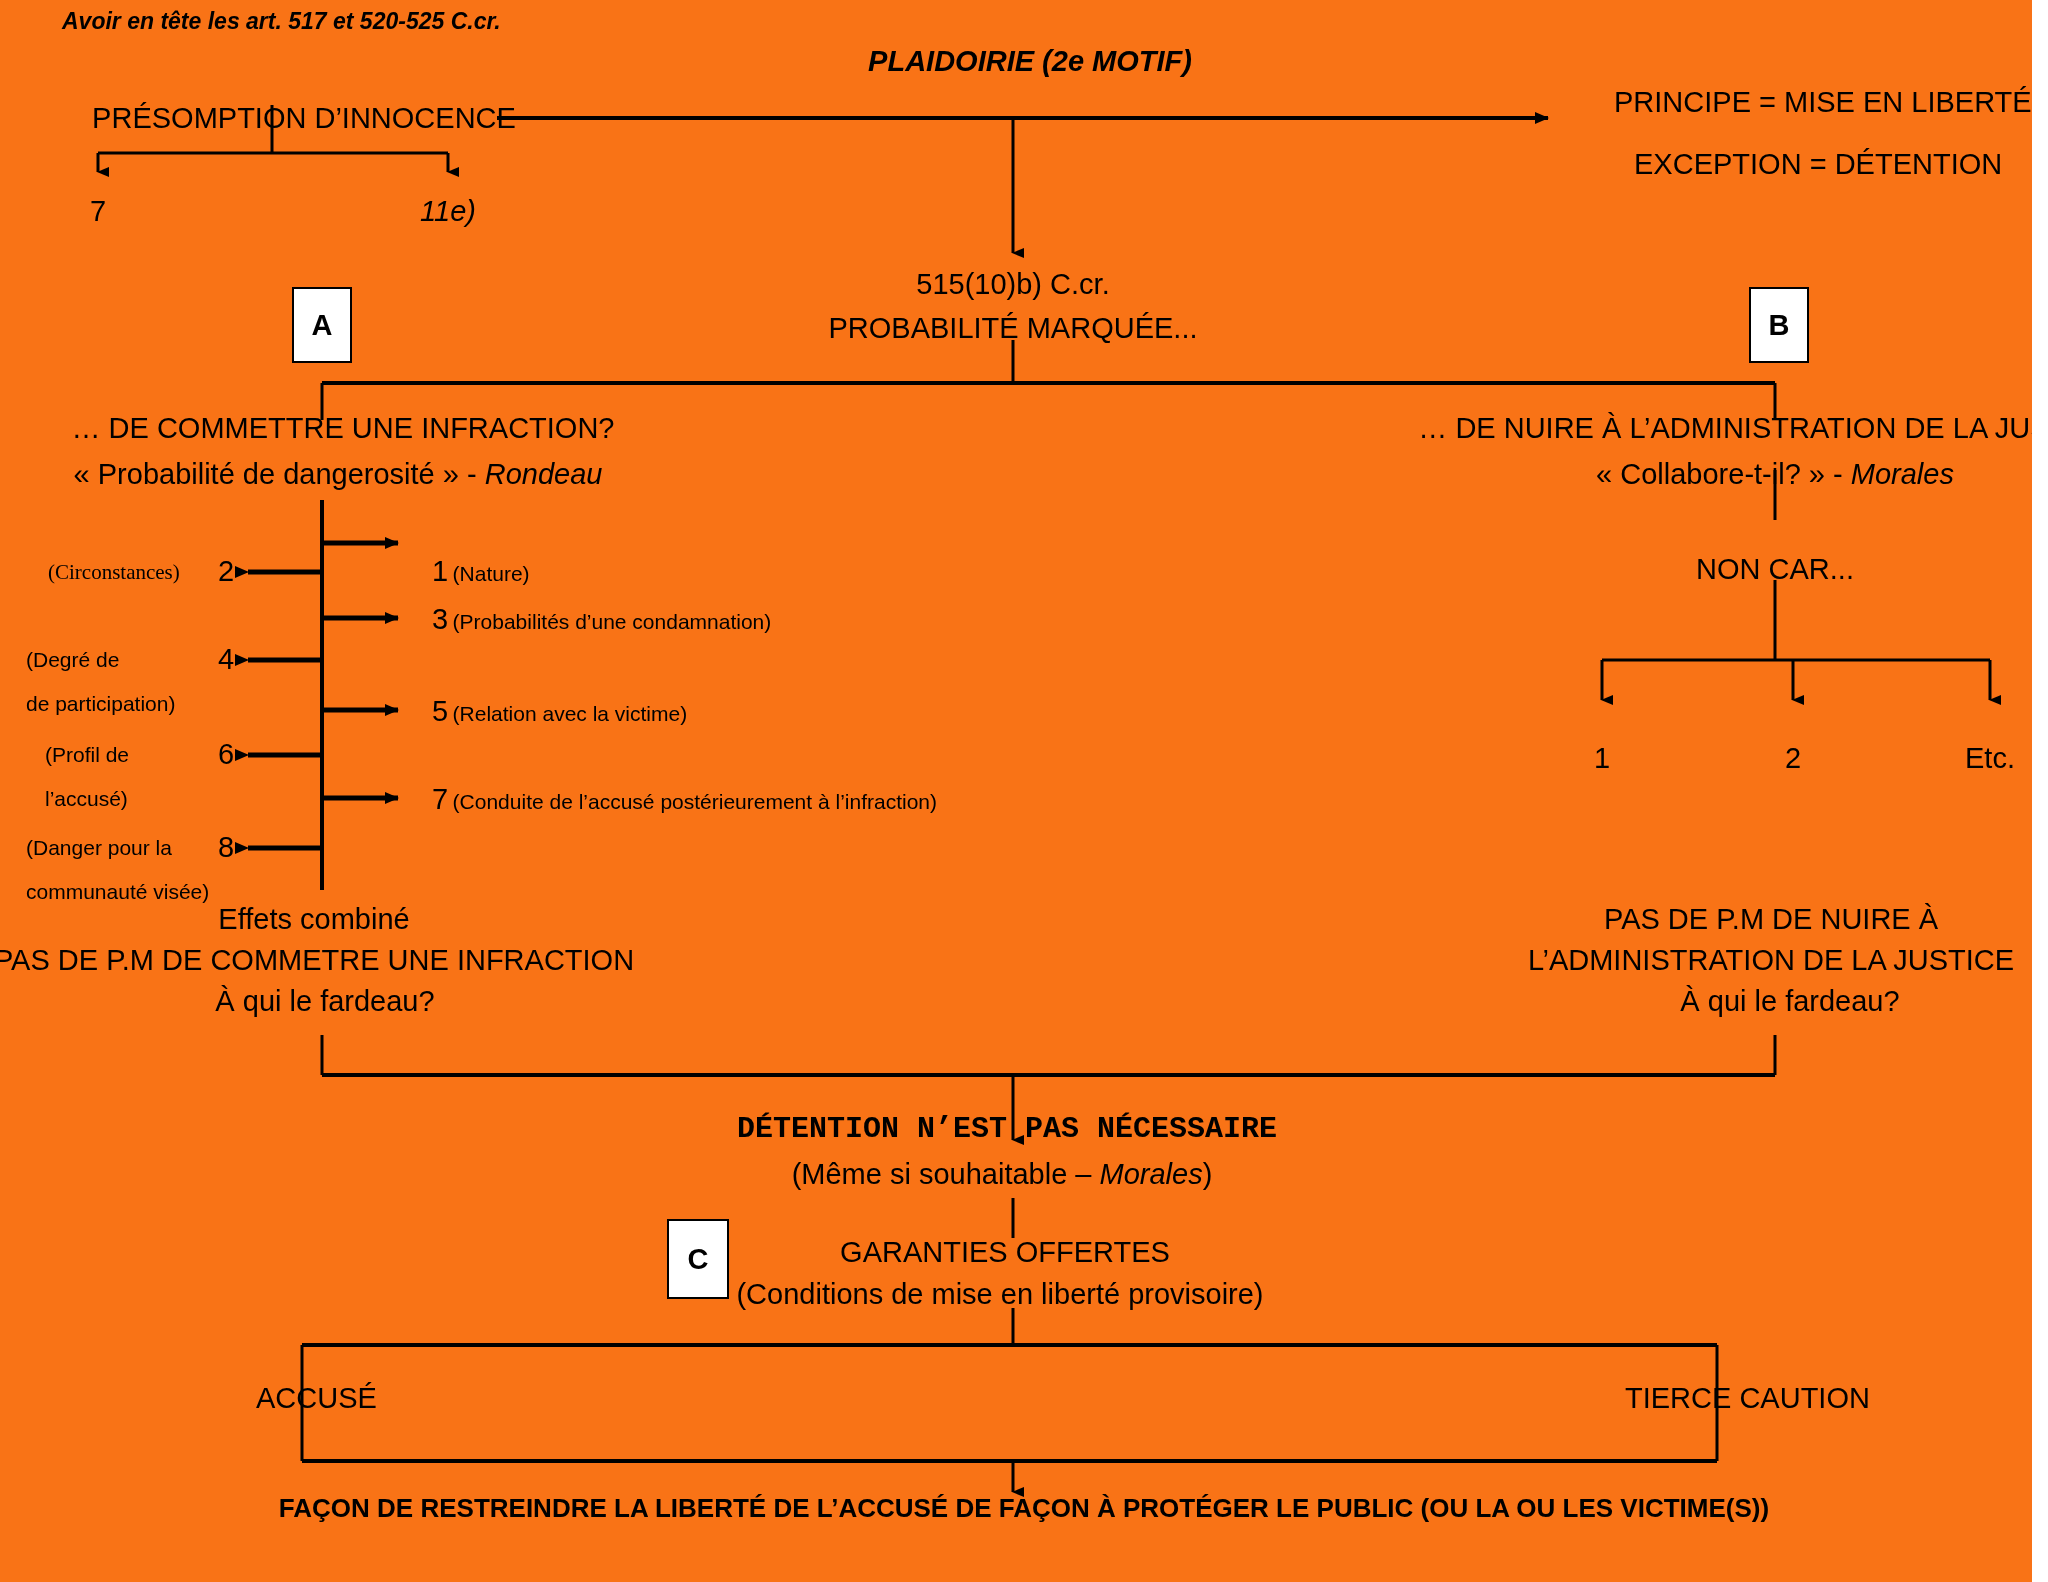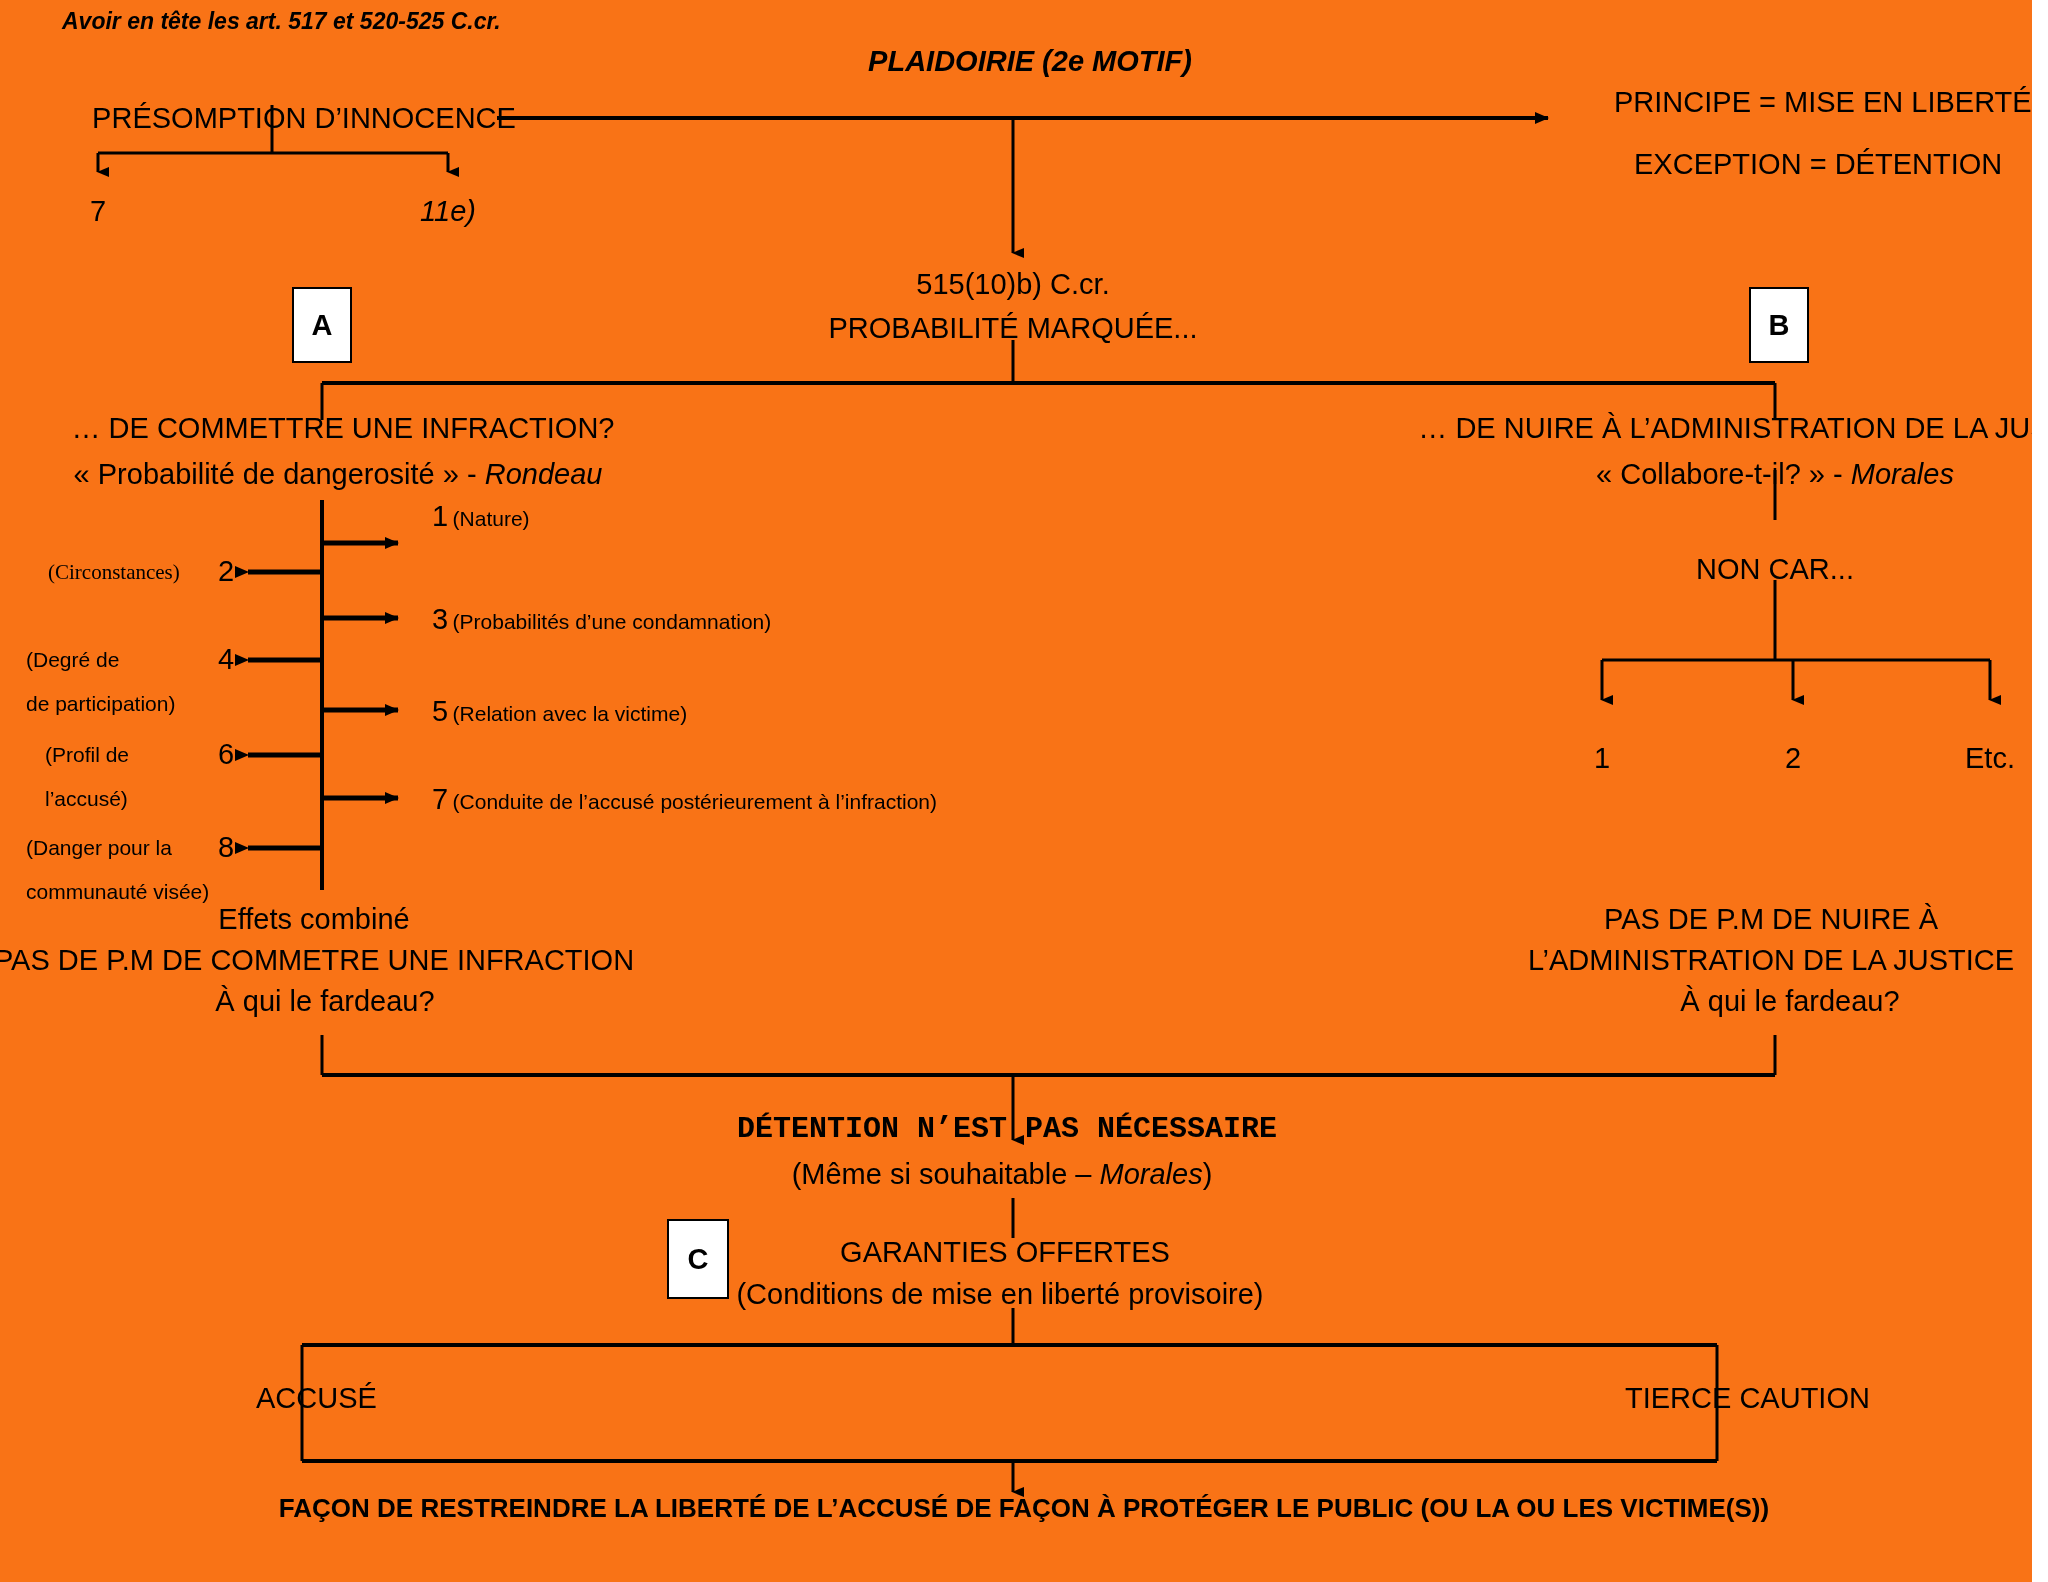--- a/index.html
+++ b/index.html
@@ -122,21 +122,21 @@
   <div class="txt s-head ctr" style="left:1775px;top:412px;">… DE NUIRE À L’ADMINISTRATION DE LA JUSTICE?</div>
   <div class="txt s-head ctr" style="left:1775px;top:458px;">
     <span>« Collabore-t-il? » - </span><span class="i">Morales</span>
   </div>
   <div class="txt s-head ctr" style="left:1775px;top:553px;">NON CAR...</div>
 
   <div class="txt s-head" style="left:1602px;top:742px;transform:translateX(-50%);">1</div>
   <div class="txt s-head" style="left:1793px;top:742px;transform:translateX(-50%);">2</div>
   <div class="txt s-head" style="left:1990px;top:742px;transform:translateX(-50%);">Etc.</div>
 
-  <div class="txt" style="left:432px;top:500px;">
+  <div class="txt" style="left:432px;top:555px;">
     <span class="s-num">1</span>
     <span class="s-xs">(Nature)</span>
   </div>
   <div class="txt" style="left:432px;top:603px;">
     <span class="s-num">3</span>
     <span class="s-xs">(Probabilités d’une condamnation)</span>
   </div>
   <div class="txt" style="left:432px;top:695px;">
     <span class="s-num">5</span>
     <span class="s-xs">(Relation avec la victime)</span>

